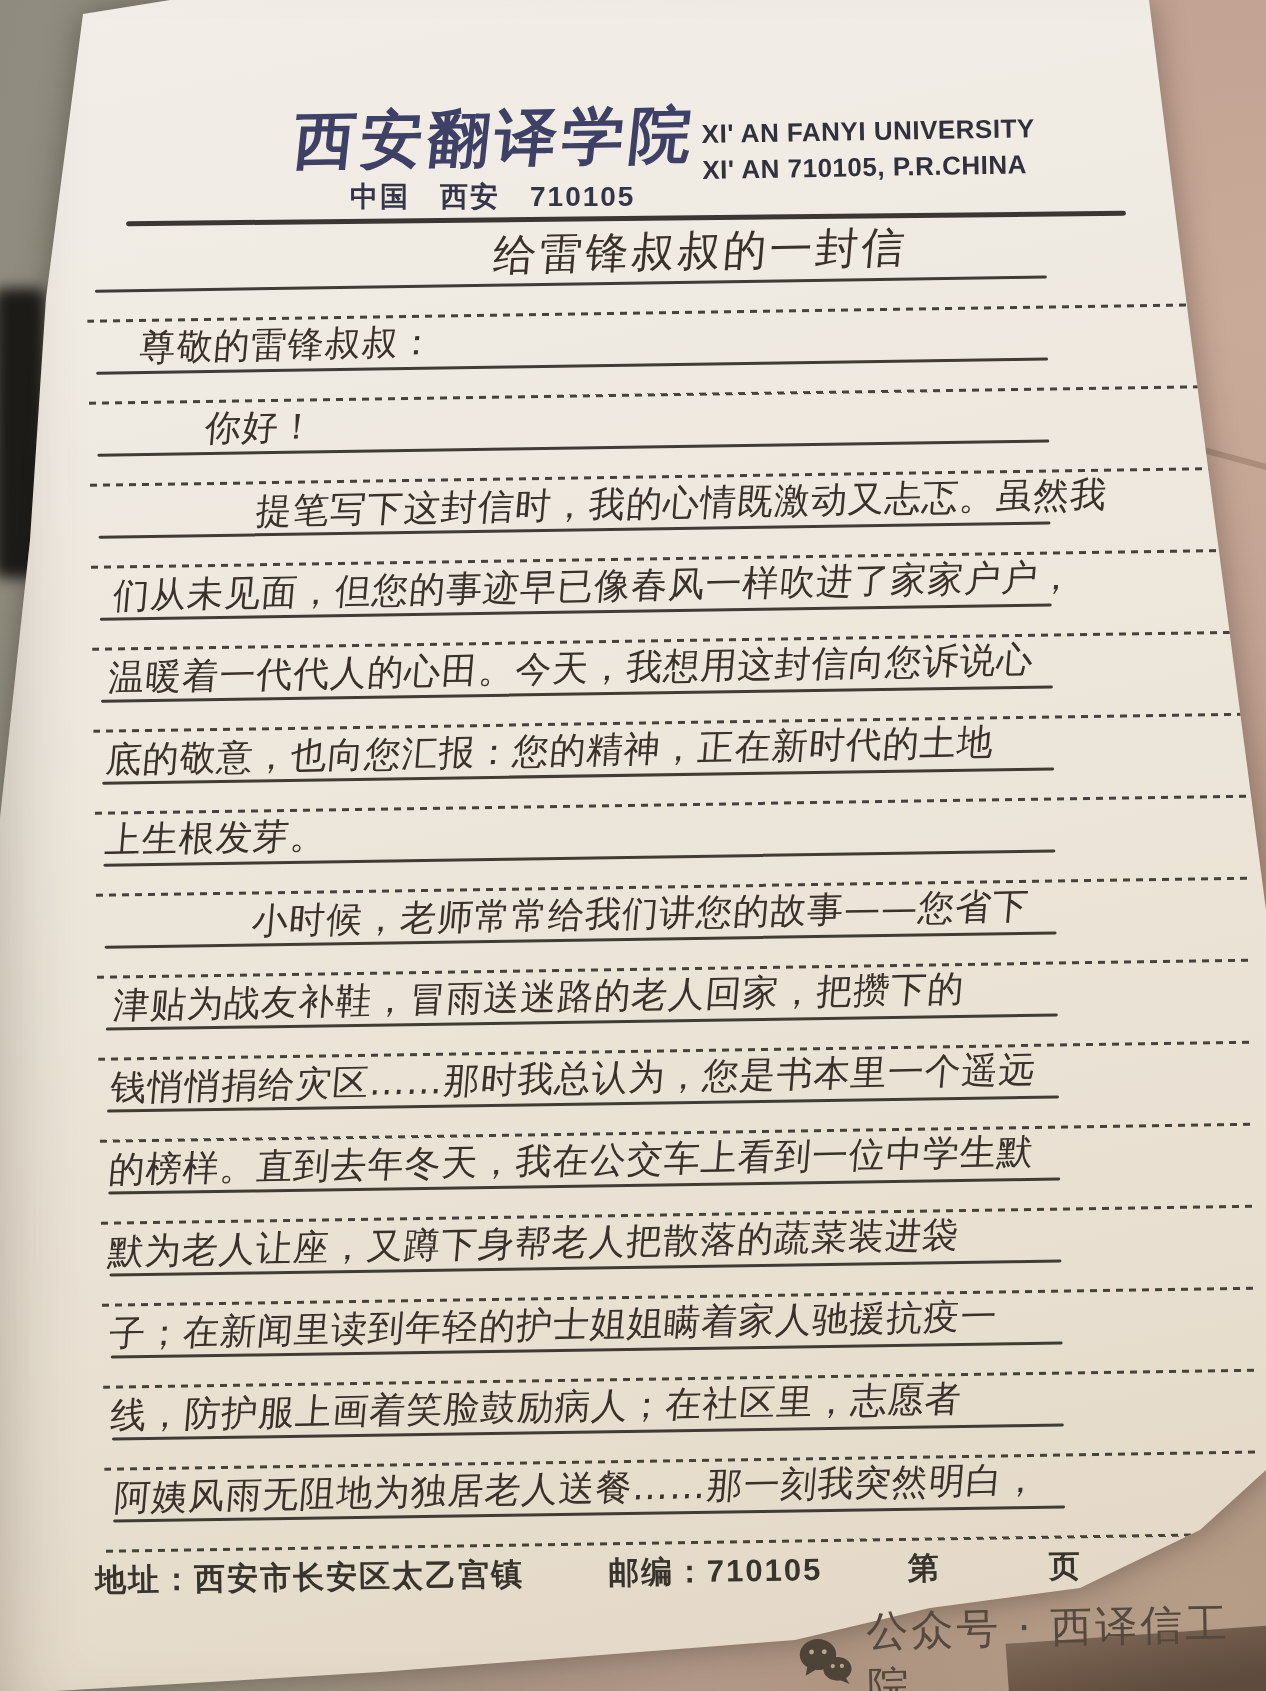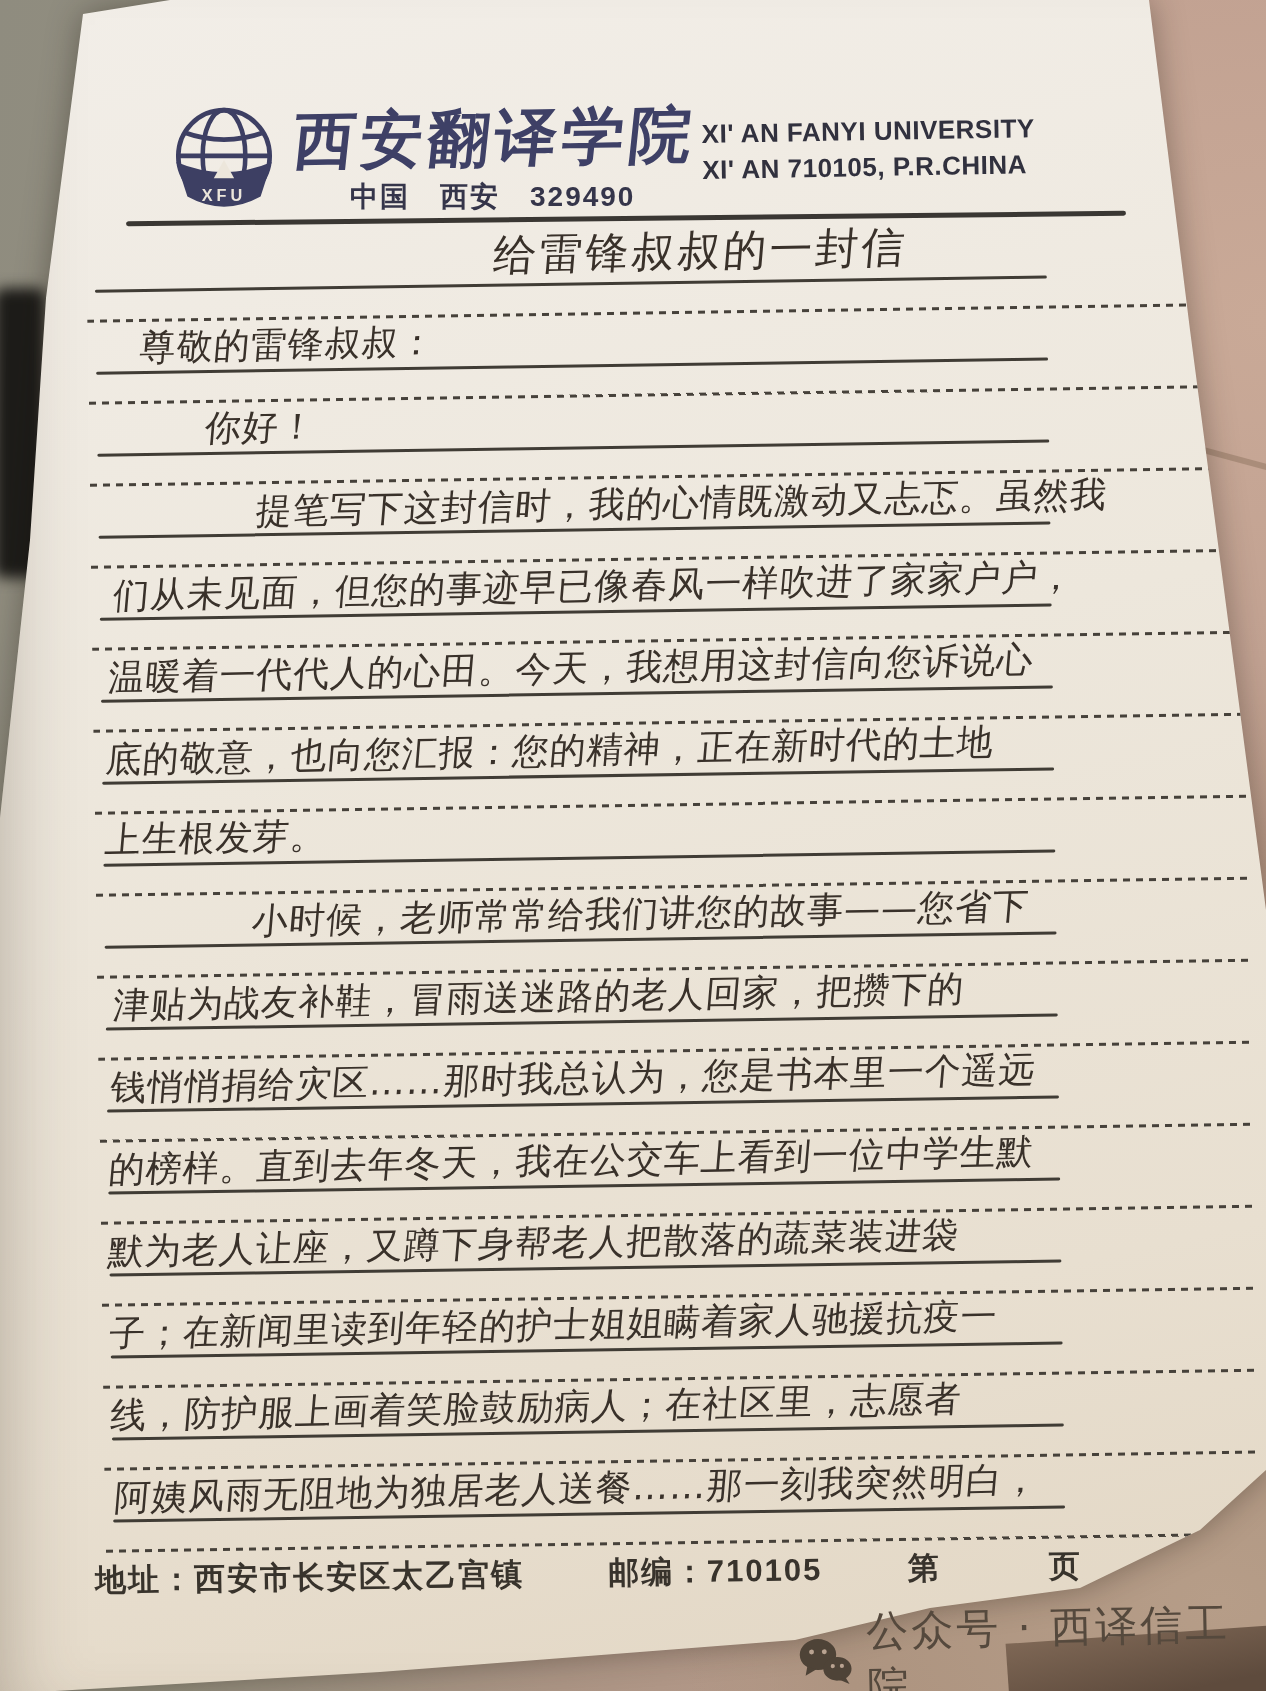--- a/index.html
+++ b/index.html
@@ -74,36 +74,23 @@
 <div class="canvas">
 
   <div class="bg"></div>
   <div class="bg-dark-strip"></div>
   <div class="seam"></div>
   <div class="sofa-corner"></div>
 
   <div class="paper-wrap">
     <div class="paper">
 
-      <div class="logo">
-        <svg viewBox="0 0 120 120" width="122" height="122">
-          <g fill="none" stroke="currentColor" stroke-width="4.5">
-            <circle cx="60" cy="54" r="45"></circle>
-            <ellipse cx="60" cy="54" rx="21" ry="45"></ellipse>
-            <line x1="15" y1="54" x2="105" y2="54"></line>
-            <path d="M21 31 Q60 45 99 31"></path>
-          </g>
-          <path d="M13 60 Q60 80 107 60 L96 94 Q60 114 24 94 Z" fill="currentColor"></path>
-          <polygon points="50,76 60,58 70,76" fill="#ece6db"></polygon>
-          <text x="60" y="98" text-anchor="middle" fill="#ece6db" font-size="16" font-weight="bold" letter-spacing="4">XFU</text>
-        </svg>
-      </div>
 
       <div class="cn-name">西安翻译学院</div>
-      <div class="cn-loc">中国　西安　329490</div>
+      <div class="cn-loc">中国　西安　710105</div>
       <div class="en-block">
         <div>XI' AN FANYI UNIVERSITY</div>
         <div>XI' AN 710105, P.R.CHINA</div>
       </div>
       <div class="header-rule"></div>
 
       <div class="rows-layer">
         <div class="hw hw-title" style="left:420px;top:224px">给雷锋叔叔的一封信</div>
         <div id="rows">
             <div class="rline" style="top: 282px;"></div>

